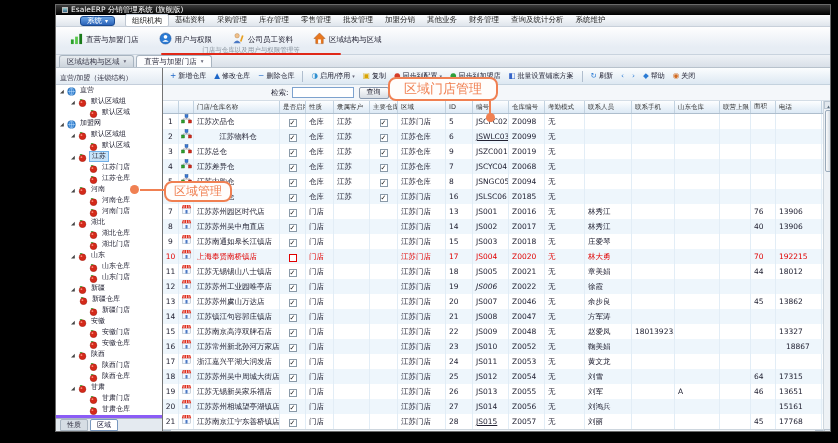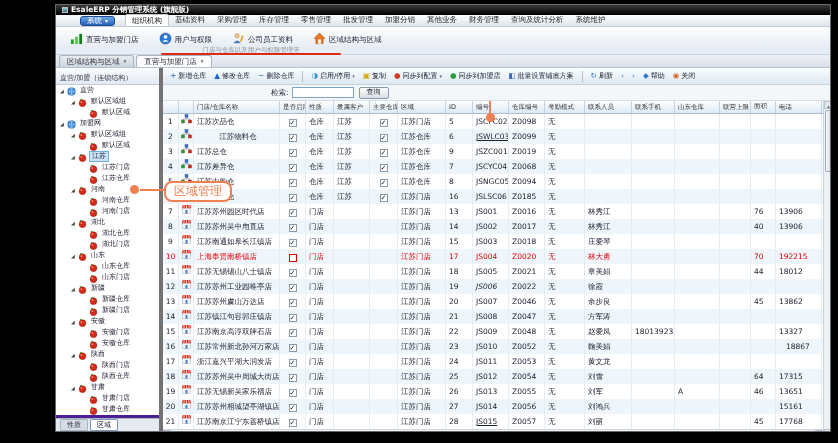--- a/index.html
+++ b/index.html
@@ -3,21 +3,21 @@
 <meta charset="utf-8">
 <style>
   * { margin:0; padding:0; box-sizing:border-box; font-family:"DejaVu Sans",sans-serif; }
   body { background:#000; width:838px; height:443px; overflow:hidden; }
   .screen { position:relative; width:838px; height:443px; background:#000; }
   .app { position:absolute; left:55px; top:4px; width:776px; height:428px; background:#fff; border:1px solid #6a6a6a; overflow:hidden; }
 
   
   .titlebar { position:absolute; left:0; top:0; width:100%; height:10px; background:linear-gradient(#3a3a3a,#000); color:#fff; display:flex; align-items:center; gap:3px; padding-left:6px; }
   .titlebar .ticon { width:6px; height:6px; background:linear-gradient(#9cc,#368); border:1px solid #bbb; }
-  .titlebar .ttext { font-size:7.5px; line-height:10px; white-space:nowrap;font-weight:bold; }
+  .titlebar .ttext { font-size:7.5px; line-height:10px; white-space:nowrap; }
 
   
   .menubar { position:absolute; left:0; top:10px; width:100%; height:12px; background:linear-gradient(#fcfdfe,#dfe5ec); border-bottom:1px solid #c8d0da; display:flex; align-items:center; }
   .sysbtn { margin-left:24px; height:10px; line-height:10px; padding:0 6px; background:linear-gradient(#6aa4e4,#2a62b8); color:#fff; font-size:7.5px; border:1px solid #1a4a90; border-radius:3px; display:flex; gap:3px; align-items:center; }
   .sysbtn .dd { font-size:6px; }
   #menu-items { display:flex; margin-left:10px; }
   .mitem { font-size:7.5px; line-height:11px; padding:0 6px; color:#222; white-space:nowrap; }
   .mitem.active { background:#fff; border:1px solid #c0c8d2; border-radius:2px; }
 
   
@@ -29,21 +29,21 @@
   .ribbon-caption .ctext { position:absolute; left:105px; width:180px; text-align:center; font-size:6.5px; color:#8a949e; top:-1px; }
   .redbar { position:absolute; left:105px; top:6px; width:180px; height:2px; background:#e02818; border-radius:2px; }
 
   
   .doctabs { position:absolute; left:0; top:50px; width:100%; height:13px; background:linear-gradient(#eef2f6,#d9e0e8); border-bottom:1px solid #b8c2cc; display:flex; align-items:flex-end; padding-left:3px; gap:2px; }
   .dtab { height:12px; line-height:11px; font-size:7.5px; padding:0 7px; border:1px solid #a8b4c0; border-bottom:none; border-radius:3px 3px 0 0; background:linear-gradient(#e8ecf0,#ccd4dc); color:#334; display:flex; align-items:center; gap:4px; white-space:nowrap; }
   .dtab.active { background:#fdfdfe; }
   .dtab .dd { font-size:5.5px; color:#667; }
 
   
-  .sidebar { position:absolute; left:0; top:63px; width:107px; height:364px; background:#4c1d95; border-right:4px solid #737373; }
+  .sidebar { position:absolute; left:0; top:63px; width:107px; height:364px; background:#8b5cf6; border-right:1px solid #737373; }
   .side-header { height:17px; font-size:7px; color:#334; padding:5px 0 0 4px; background:linear-gradient(#fafcfe,#e2eaf2); border-bottom:1px solid #c4cedb; white-space:nowrap; overflow:hidden; }
   .tree { position:absolute; left:0; top:17px; width:100%; height:330px; background:#fff; overflow:hidden; }
   .tnode { height:11px; display:flex; align-items:center; gap:2px; white-space:nowrap; }
   .tnode .arr { width:6px; font-size:5px; color:#444; text-align:center; }
   .tnode .tlabel { font-size:7px; color:#223; padding:0 2px; line-height:9px; }
   .tnode .tlabel.selected { background:#c8e4fa; border:1px solid #70b0e8; }
   .side-tabs { position:absolute; bottom:0; left:0; width:100%; height:14px; background:#e4eaf0; border-top:1px solid #aab6c2; display:flex; align-items:flex-end; padding:0 0 1px 4px; gap:2px; }
   .stab { font-size:7px; line-height:10px; padding:0 6px; border:1px solid #a8b4c0; background:#d6dde4; color:#334; border-radius:2px 2px 0 0; }
   .stab.active { background:#fff; border-color:#7898c0; color:#113; }
 
@@ -339,21 +339,21 @@
           </div>
           <div class="tnode" style="padding-left: 14px;">
             <span class="arr">◢</span>
             <span class="cicon"><svg width="9" height="9" viewBox="0 0 10 10">
                 <circle cx="5" cy="5.8" r="3.8" fill="#d42a1a" stroke="#8a1a10" stroke-width="0.4"></circle>
                 <circle cx="3.8" cy="4.6" r="1" fill="#f88a7a"></circle>
                 <path d="M5 1.8C3.8 0.6 2.2 0.9 1.8 1.9c1.2 0.8 2.5 0.5 3.2-0.1z" fill="#3a9a28"></path>
               </svg></span>
             <span class="tlabel">新疆</span>
           </div>
-          <div class="tnode" style="padding-left: 25px;">
+          <div class="tnode" style="padding-left: 15px;">
             <span class="arr"></span>
             <span class="cicon"><svg width="9" height="9" viewBox="0 0 10 10">
                 <circle cx="5" cy="5.8" r="3.8" fill="#d42a1a" stroke="#8a1a10" stroke-width="0.4"></circle>
                 <circle cx="3.8" cy="4.6" r="1" fill="#f88a7a"></circle>
                 <path d="M5 1.8C3.8 0.6 2.2 0.9 1.8 1.9c1.2 0.8 2.5 0.5 3.2-0.1z" fill="#3a9a28"></path>
               </svg></span>
             <span class="tlabel">新疆仓库</span>
           </div>
           <div class="tnode" style="padding-left: 25px;">
             <span class="arr"></span>
@@ -1069,16 +1069,17 @@
       <div class="vscroll">
         <span class="varrow" style="top:0">▴</span>
         <span class="vthumb"></span>
         <span class="varrow" style="bottom:0">▾</span>
       </div>
     </div>
   </div>
 
   <div class="aline aline1"></div>
   <div class="adot adot1"></div>
+  <div class="anno anno1">区域门店管理</div>
   <div class="aline aline2"></div>
   <div class="adot adot2"></div>
   <div class="anno anno2">区域管理</div>
 </div>
 
 </body></html>

